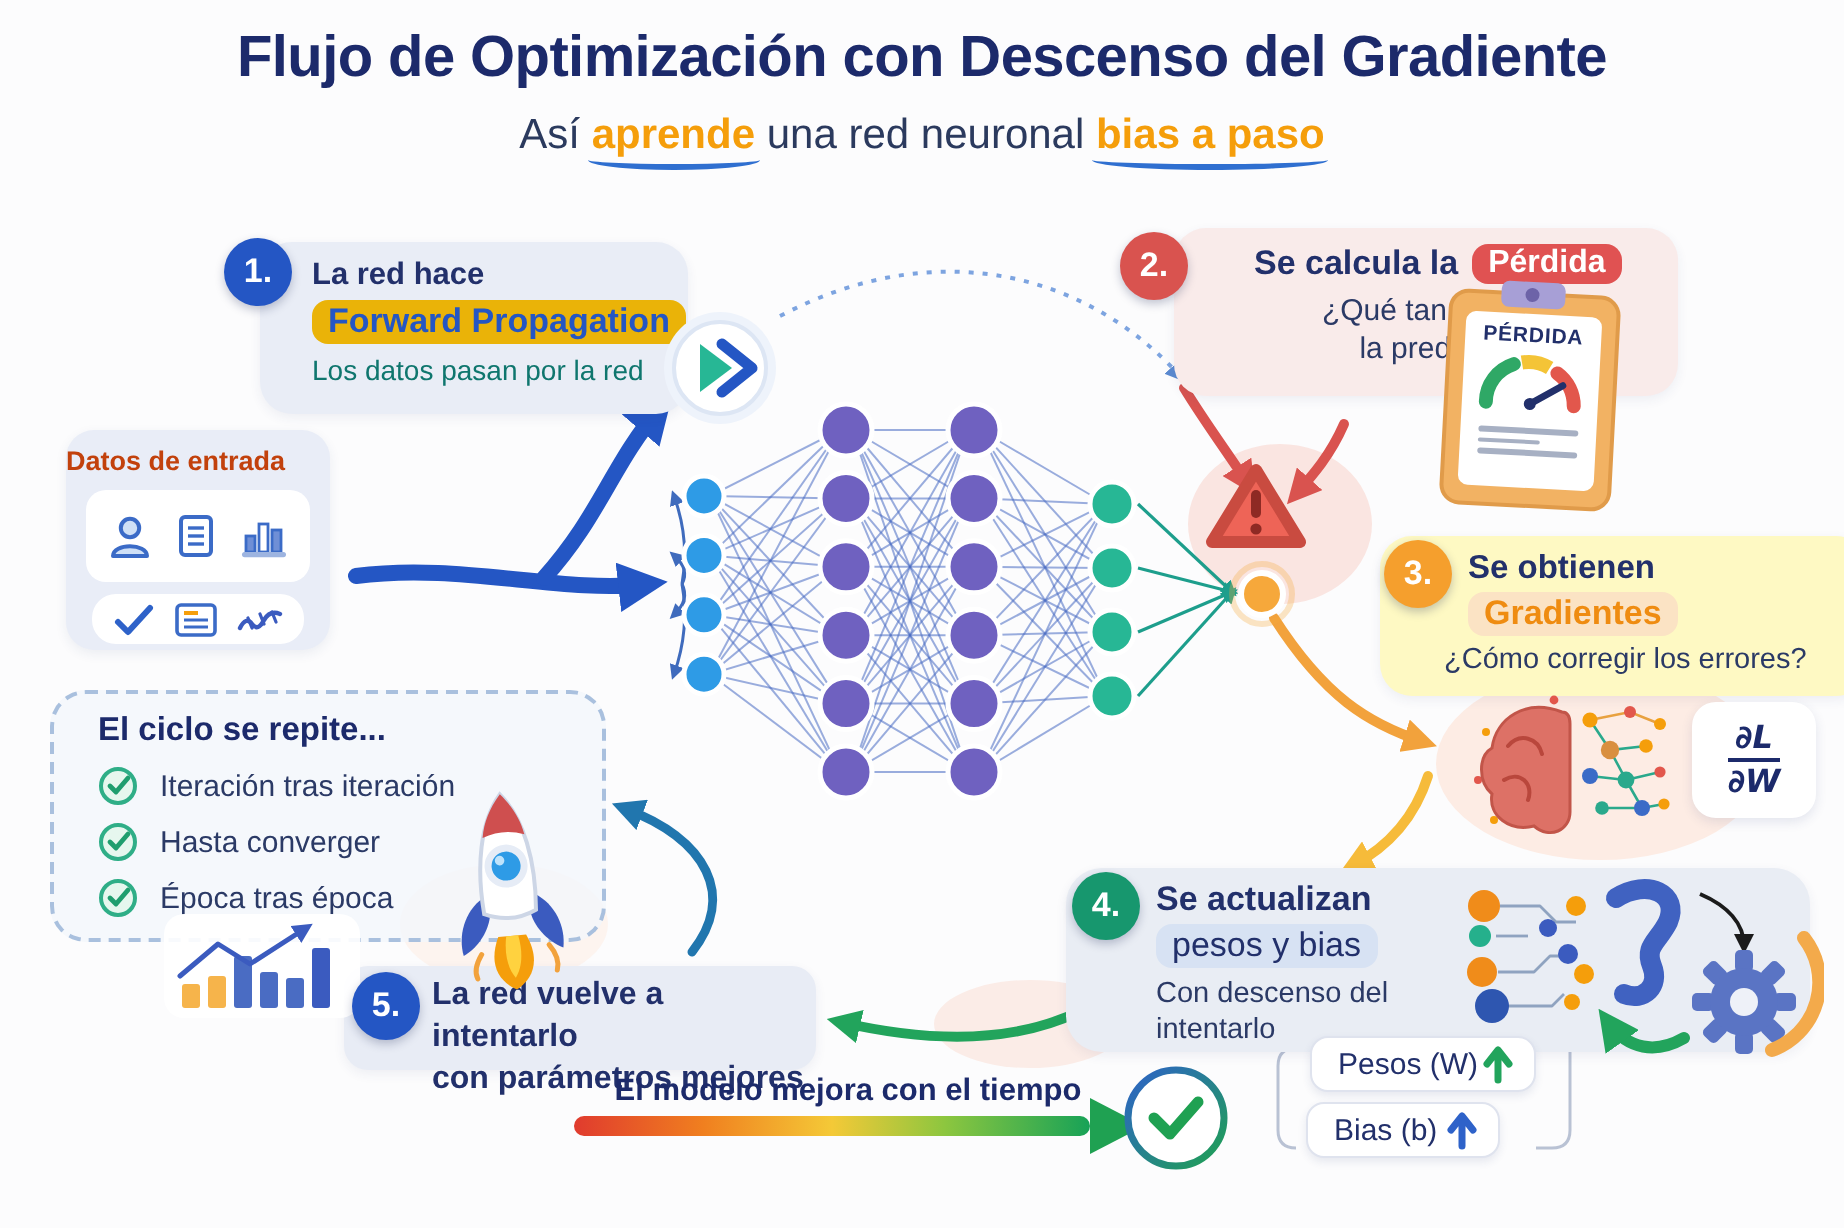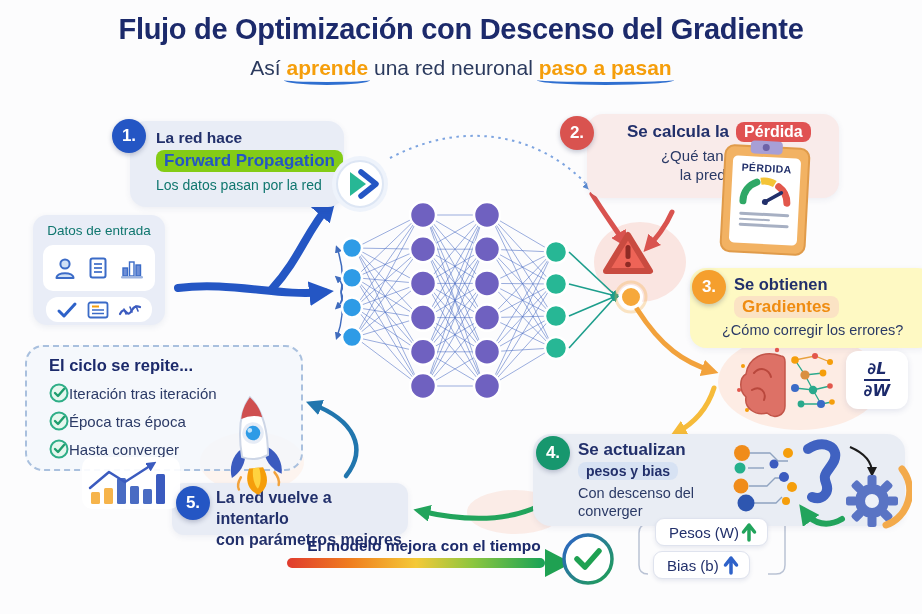--- a/index.html
+++ b/index.html
@@ -19,59 +19,59 @@
   .card{position:absolute;border-radius:16px;z-index:2;box-shadow:0 2px 6px rgba(40,60,120,.07);}
   .badge{position:absolute;width:34px;height:34px;border-radius:50%;color:#fff;font-weight:800;
          font-size:17px;display:flex;align-items:center;justify-content:center;z-index:4;
          box-shadow:0 2px 5px rgba(20,30,80,.25);}
   .b-blue{background:#2456c4;} .b-red{background:#d9534f;} .b-orange{background:#f59f2d;}
   .b-green{background:#17976e;}
   .pill{display:inline-block;border-radius:8px;padding:1px 8px;}
   
   .card1{left:130px;top:121px;width:214px;height:86px;background:#e9edf6;padding:8px 0 0 26px;box-sizing:border-box;}
   .card1 .l1{font-size:15.5px;font-weight:700;}
-  .card1 .l2{margin-top:3px;font-size:17px;font-weight:800;color:#2456c4;background:#84cc16;}
+  .card1 .l2{margin-top:3px;font-size:17px;font-weight:800;color:#2456c4;background:#eab308;}
   .card1 .l3{margin-top:5px;font-size:14px;color:#0f766e;}
   
   .card2{left:557px;top:114px;width:252px;height:84px;background:#f9ebea;padding:8px 0 0 40px;box-sizing:border-box;margin-left:30px;}
   .card2 .row{font-size:17px;font-weight:800;display:flex;align-items:center;gap:7px;}
   .card2 .lossPill{background:#e05252;color:#fff;font-size:16px;}
   .card2 .q{font-size:15px;color:#2b3a66;margin-left:14px;text-align:center;width:170px;line-height:1.25;margin-top:5px;}
   
   .card3{left:690px;top:268px;width:244px;height:80px;background:#fef9c3;padding:7px 0 0 44px;box-sizing:border-box;}
   .card3 .l1{font-size:16.5px;font-weight:800;}
   .card3 .l2{margin-top:2px;font-size:17px;font-weight:800;color:#ef8c11;background:#fbe3c4;}
   .card3 .l3{margin-top:4px;margin-left:-12px;font-size:14.5px;color:#2b3a66;}
   
   .card4{left:533px;top:434px;width:372px;height:92px;background:#e9edf4;border-radius:18px;}
   .card4 .txt{position:absolute;left:45px;top:6px;}
   .card4 .l1{font-size:17px;font-weight:800;}
-  .card4 .l2{margin-top:2px;font-size:14px;font-weight:700;background:#d7e2f3;}
+  .card4 .l2{margin-top:2px;font-size:17px;font-weight:400;background:#d7e2f3;}
   .card4 .l3{margin-top:4px;font-size:14.5px;color:#2b3a66;line-height:1.25;}
   
   .card5{left:172px;top:483px;width:236px;height:52px;background:#e8ecf5;border-radius:12px;}
   .card5 .txt{position:absolute;left:44px;top:5px;font-size:16px;font-weight:800;line-height:1.3;}
   
   .upill{position:absolute;z-index:3;background:#fff;border:1.5px solid #dfe3ee;border-radius:9px;
          height:28px;display:flex;align-items:center;justify-content:space-between;
          padding:0 10px 0 13px;box-sizing:border-box;box-shadow:0 2px 4px rgba(40,60,120,.10);}
   .upill .lab{font-size:15px;font-weight:400;color:#22306b;}
   
   .progress-label{position:absolute;left:278px;top:537px;width:292px;text-align:center;
                   font-size:15.5px;font-weight:800;color:#1c2a6b;z-index:2;}
   
   .cycle{position:absolute;left:25px;top:345px;width:278px;height:126px;z-index:2;
          border:2.5px dashed #a9c0de;border-radius:18px;background:rgba(242,246,251,.8);
          box-sizing:border-box;padding:9px 0 0 22px;}
   .cycle .hd{font-size:16.5px;font-weight:800;color:#1c2a6b;}
-  .cycle .row{display:flex;align-items:center;margin-top:8px;font-size:15px;color:#2b3a66;}
+  .cycle .row{display:flex;align-items:center;gap:11px;margin-top:8px;font-size:15px;color:#2b3a66;}
   
   .datos{position:absolute;left:33px;top:215px;width:132px;height:110px;background:#e9edf7;
          border-radius:14px;z-index:2;box-shadow:0 2px 6px rgba(40,60,120,.08);}
-  .datos .hd{text-align:center;margin-top:8px;font-size:13.5px;font-weight:400;color:#0f766e;}
+  .datos .hd{text-align:left;margin-top:8px;font-size:13.5px;font-weight:700;color:#c2410c;}
   .datos .tray1{position:absolute;left:10px;top:30px;width:112px;height:46px;background:#fff;
          border-radius:10px;display:flex;align-items:center;justify-content:center;gap:9px;}
   .datos .tray2{position:absolute;left:13px;top:82px;width:106px;height:25px;background:#fff;
          border-radius:12px;display:flex;align-items:center;justify-content:center;gap:9px;}
   
   .clip{position:absolute;left:722px;top:146px;width:82px;height:104px;z-index:3;
         transform:rotate(3deg);background:#f2b263;border:2px solid #e09b4a;border-radius:10px;}
   .clip .clamp{position:absolute;left:24px;top:-7px;width:32px;height:13px;background:#a79fd6;
         border-radius:4px;}
   .clip .hole{position:absolute;left:36px;top:-4px;width:7px;height:7px;background:#6d63a8;border-radius:50%;}
@@ -283,21 +283,21 @@
         <circle cx="556" cy="252" r="11" fill="#27b795" stroke="#ffffff" stroke-width="2.5"></circle>
         <circle cx="556" cy="284" r="11" fill="#27b795" stroke="#ffffff" stroke-width="2.5"></circle>
         <circle cx="556" cy="316" r="11" fill="#27b795" stroke="#ffffff" stroke-width="2.5"></circle>
         <circle cx="556" cy="348" r="11" fill="#27b795" stroke="#ffffff" stroke-width="2.5"></circle>
         <circle cx="631" cy="297" r="15" fill="none" stroke="#f6a83b" stroke-width="3" opacity="0.3"></circle>
         <circle cx="631" cy="297" r="10.5" fill="#f6a83b" stroke="#ffffff" stroke-width="3"></circle>
       </g>
   </svg>
 
   <div class="title">Flujo de Optimización con Descenso del Gradiente</div>
-  <div class="subtitle"><span>Así </span><span class="hl">aprende</span><span> una red neuronal </span><span class="hl">paso a pasan</span></div>
+  <div class="subtitle"><span>Así </span><span class="hl">aprende</span><span> una red neuronal </span><span class="hl">bias a paso</span></div>
 
   <div class="badge b-blue" style="left:112px;top:119px;">1.</div>
   <div class="card card1">
     <div class="l1">La red hace</div>
     <div class="l2 pill">Forward Propagation</div>
     <div class="l3">Los datos pasan por la red</div>
   </div>
 
   <svg class="icon-svg" style="left:330px;top:154px;width:60px;height:60px;" viewBox="0 0 60 60">
     <circle cx="30" cy="30" r="28" fill="#eef3fb"></circle>
@@ -371,21 +371,21 @@
 
   <div class="formula">
     <div class="num">∂L</div>
     <div class="den">∂W</div>
   </div>
 
   <div class="card card4">
     <div class="txt">
       <div class="l1">Se actualizan</div>
       <div class="l2 pill">pesos y bias</div>
-      <div class="l3"><span>Con descenso del</span><br><span>converger</span></div>
+      <div class="l3"><span>Con descenso del</span><br><span>intentarlo</span></div>
     </div>
   </div>
   <div class="badge b-green" style="left:536px;top:436px;">4.</div>
 
   <svg class="icon-svg" style="left:722px;top:437px;width:190px;height:92px;" viewBox="0 0 190 92">
     <g stroke="#8fa3c0" stroke-width="1.4" fill="none" stroke-linejoin="round">
       <path d="M28,16 h20 l8,8 h10"></path>
         <path d="M26,31 h16"></path>
       <path d="M27,49 h18 l8,-8 h12"></path>
         <path d="M32,66 h22 l6,-6"></path>
@@ -450,28 +450,28 @@
           <circle cx="10" cy="10" r="8.5" fill="#e6f7ee" stroke="#2fae87" stroke-width="2"></circle>
           <path d="M6,10 l3,3 l6,-7" stroke="#1f9e6e" stroke-width="2.4" fill="none" stroke-linecap="round" stroke-linejoin="round"></path>
         </svg>
       <span>Iteración tras iteración</span>
     </div>
     <div class="row">
       <svg width="20" height="20" viewBox="0 0 20 20">
           <circle cx="10" cy="10" r="8.5" fill="#e6f7ee" stroke="#2fae87" stroke-width="2"></circle>
           <path d="M6,10 l3,3 l6,-7" stroke="#1f9e6e" stroke-width="2.4" fill="none" stroke-linecap="round" stroke-linejoin="round"></path>
         </svg>
-      <span>Época tras época</span>
+      <span>Hasta converger</span>
     </div>
     <div class="row">
       <svg width="20" height="20" viewBox="0 0 20 20">
           <circle cx="10" cy="10" r="8.5" fill="#e6f7ee" stroke="#2fae87" stroke-width="2"></circle>
           <path d="M6,10 l3,3 l6,-7" stroke="#1f9e6e" stroke-width="2.4" fill="none" stroke-linecap="round" stroke-linejoin="round"></path>
         </svg>
-      <span>Hasta converger</span>
+      <span>Época tras época</span>
     </div>
   </div>
 
   <div class="chartcard">
     <svg width="92" height="46" viewBox="0 0 92 46">
       <rect x="6" y="32" width="9" height="12" rx="1.5" fill="#f6b44b"></rect>
       <rect x="19" y="28" width="9" height="16" rx="1.5" fill="#f6b44b"></rect>
       <rect x="32" y="18" width="9" height="26" rx="1.5" fill="#4a6cc3"></rect>
       <rect x="45" y="26" width="9" height="18" rx="1.5" fill="#4a6cc3"></rect>
       <rect x="58" y="29" width="9" height="15" rx="1.5" fill="#4a6cc3"></rect>

